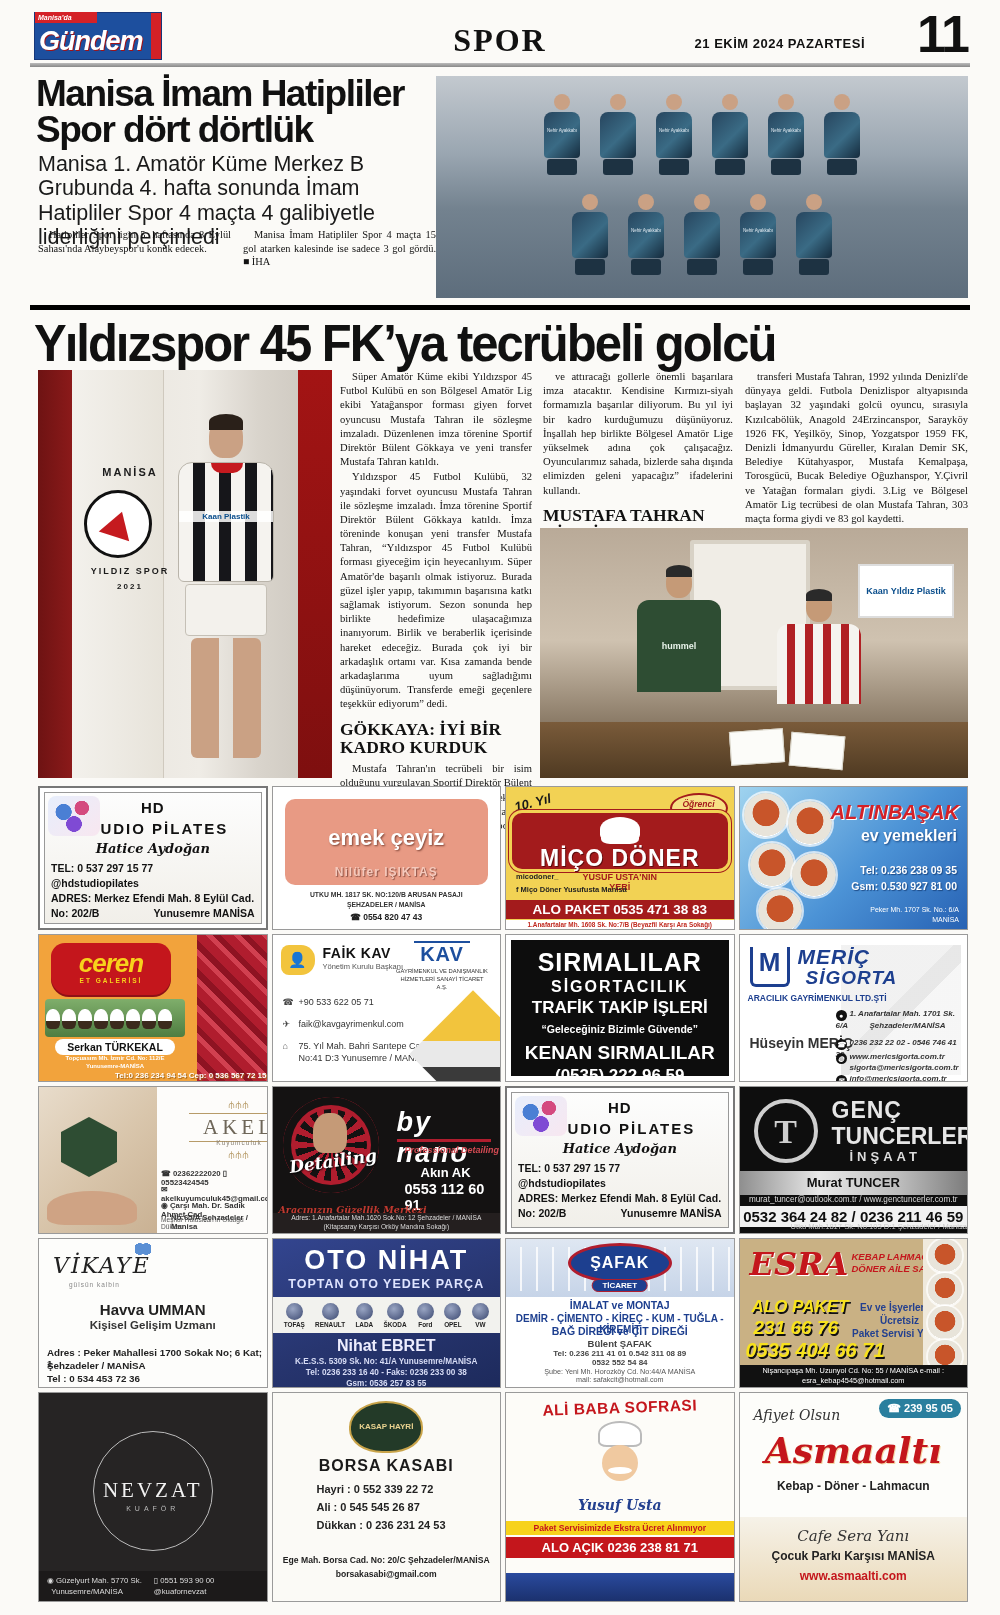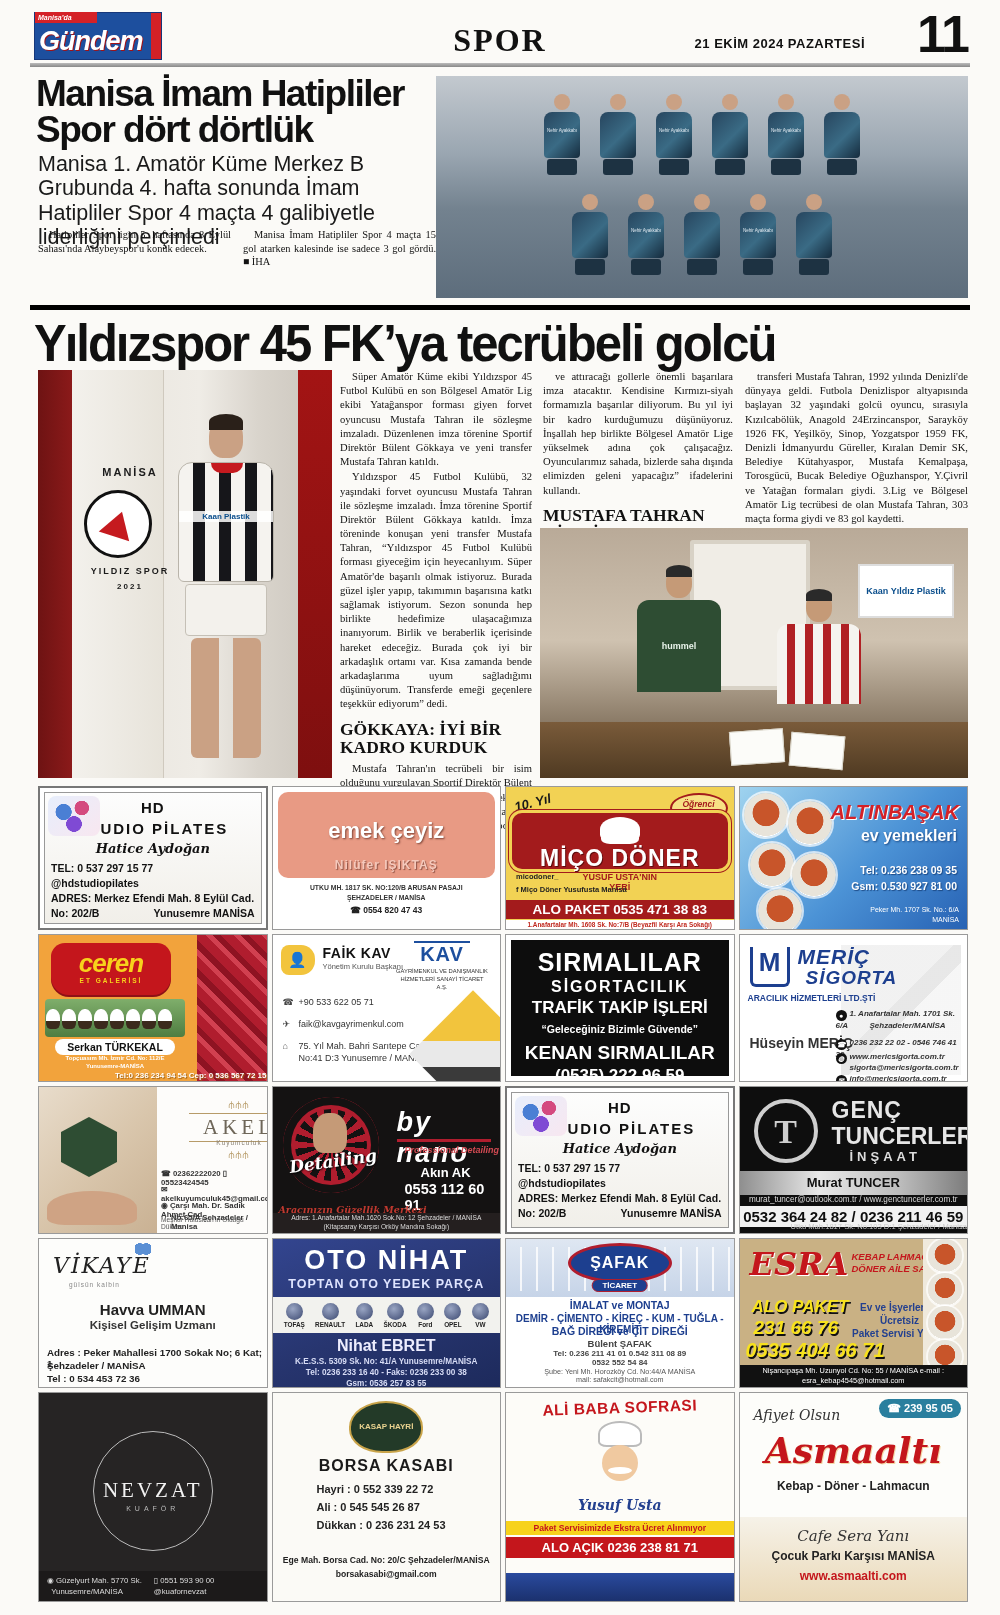--- a/index.html
+++ b/index.html
@@ -64,21 +64,21 @@
   
   .ad-hd{border:2px solid #777;padding:4px}
   .ad-hd .inner{border:1px solid #999;height:100%;padding:4px 6px;background:linear-gradient(180deg,#fdfdfd,#f1efe9)}
   .hd-logo{position:absolute;left:8px;top:8px;width:52px;height:40px;border-radius:8px;background:radial-gradient(circle at 30% 40%,#4a7fd4 0 18%,transparent 19%),radial-gradient(circle at 65% 30%,#d44a7f 0 16%,transparent 17%),radial-gradient(circle at 50% 70%,#7f4ad4 0 20%,transparent 21%),linear-gradient(135deg,#e7eefc,#f8e7f0)}
   .hd-t1{font-size:15px;font-weight:bold;margin:2px 0 4px;letter-spacing:1px}
   .hd-t2{font-size:15px;font-weight:bold;letter-spacing:2px;margin-bottom:4px}
   .hd-script{font-family:"DejaVu Serif",serif;font-style:italic;font-weight:bold;font-size:13px;margin:3px 0 5px}
   .hd-line{font-size:10.5px;font-weight:bold;text-align:left;line-height:1.45}
   .hd-addr{display:flex;justify-content:space-between;font-size:10.5px;font-weight:bold}
   
-  .ad-emek{padding:5px}
+  .ad-emek{padding:12px}
   .emek-card{background:#e89a84;border-radius:10px;height:86px;text-align:center;padding-top:26px}
   .emek-title{color:#fff;font-size:22px;font-weight:bold;text-shadow:1px 1px 2px #7c4335}
   .emek-name{color:#f5c9bc;font-size:12px;font-weight:bold;text-shadow:1px 1px 1px #8d5143;margin-top:14px;letter-spacing:1px}
   .emek-addr{font-size:6.8px;text-align:center;margin-top:5px;line-height:1.5;color:#333;font-weight:bold}
   .emek-tel{font-size:8.5px;text-align:center;font-weight:bold;color:#222;margin-top:2px}
   
   .ad-mico{background:#f2d254}
   .mico-ribbon{position:absolute;left:6px;right:6px;top:26px;height:56px;background:#a31b1c;border-radius:10px;box-shadow:0 0 0 3px #f2d254,0 0 0 4px #a31b1c}
   .mico-hat{position:absolute;left:50%;top:4px;transform:translateX(-50%);width:40px;height:24px;background:#fff;border-radius:50% 50% 25% 25%;box-shadow:0 4px 0 -1px #fff}
   .mico-title{position:absolute;left:0;right:0;top:58px;text-align:center;color:#fff;font-size:23px;font-weight:900;letter-spacing:1px;text-shadow:1px 1px 0 #5e0d0e}
@@ -498,21 +498,21 @@
         <div class="sirm5">KENAN SIRMALILAR</div>
         <div class="sirm6">(0535) 222 96 59</div>
       </div>
     </div>
 
     <div class="ad ad-meric">
       <div class="meric-wm"></div>
       <div class="meric-logo">M</div>
       <div class="meric-t">MERİÇ</div>
       <div class="meric-t2">SİGORTA</div>
-      <div class="meric-sub">ARACILIK HİZMETLERİ LTD.ŞTİ</div>
+      <div class="meric-sub">ARACILIK GAYRİMENKUL LTD.ŞTİ</div>
       <div class="meric-row" style="left:96px;top:74px"><span class="mic">●</span><span>1. Anafartalar Mah. 1701 Sk. 6/A</span></div>
       <div class="meric-row" style="left:130px;top:86px"><span>Şehzadeler/MANİSA</span></div>
       <div class="meric-name">Hüseyin MERİÇ</div>
       <div class="meric-row" style="left:96px;top:103px"><span class="mic">☎</span><span>0236 232 22 02 - 0546 746 41 39</span></div>
       <div class="meric-row" style="left:96px;top:117px"><span class="mic">◍</span><span>www.mericsigorta.com.tr</span></div>
       <div class="meric-row" style="left:110px;top:128px"><span>sigorta@mericsigorta.com.tr</span></div>
       <div class="meric-row" style="left:96px;top:139px"><span class="mic">✉</span><span>info@mericsigorta.com.tr</span></div>
     </div>
 
     <div class="ad ad-akel">

